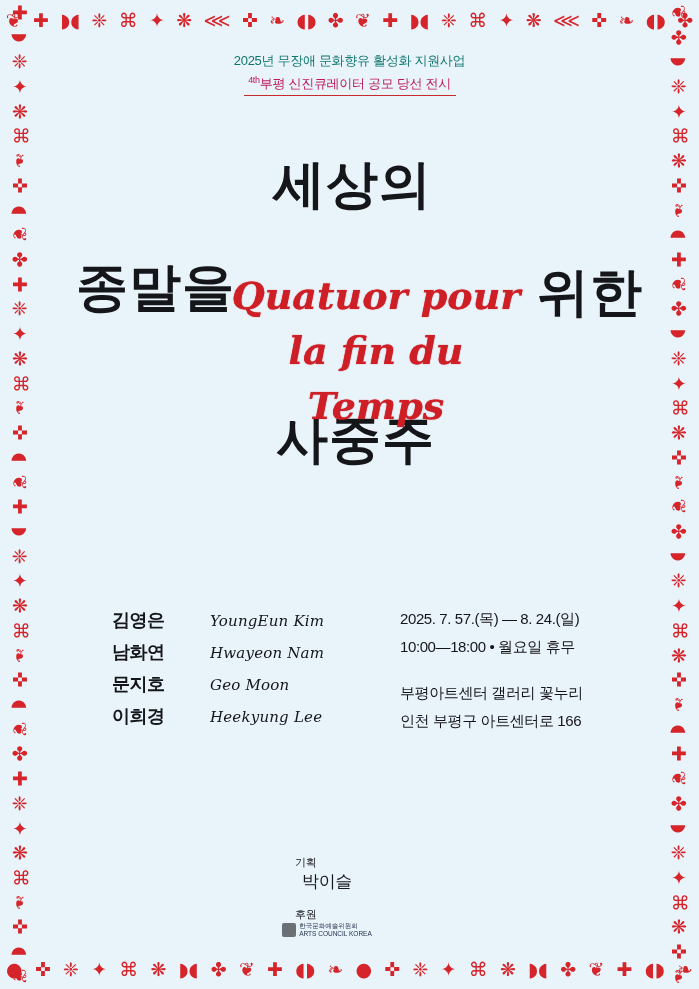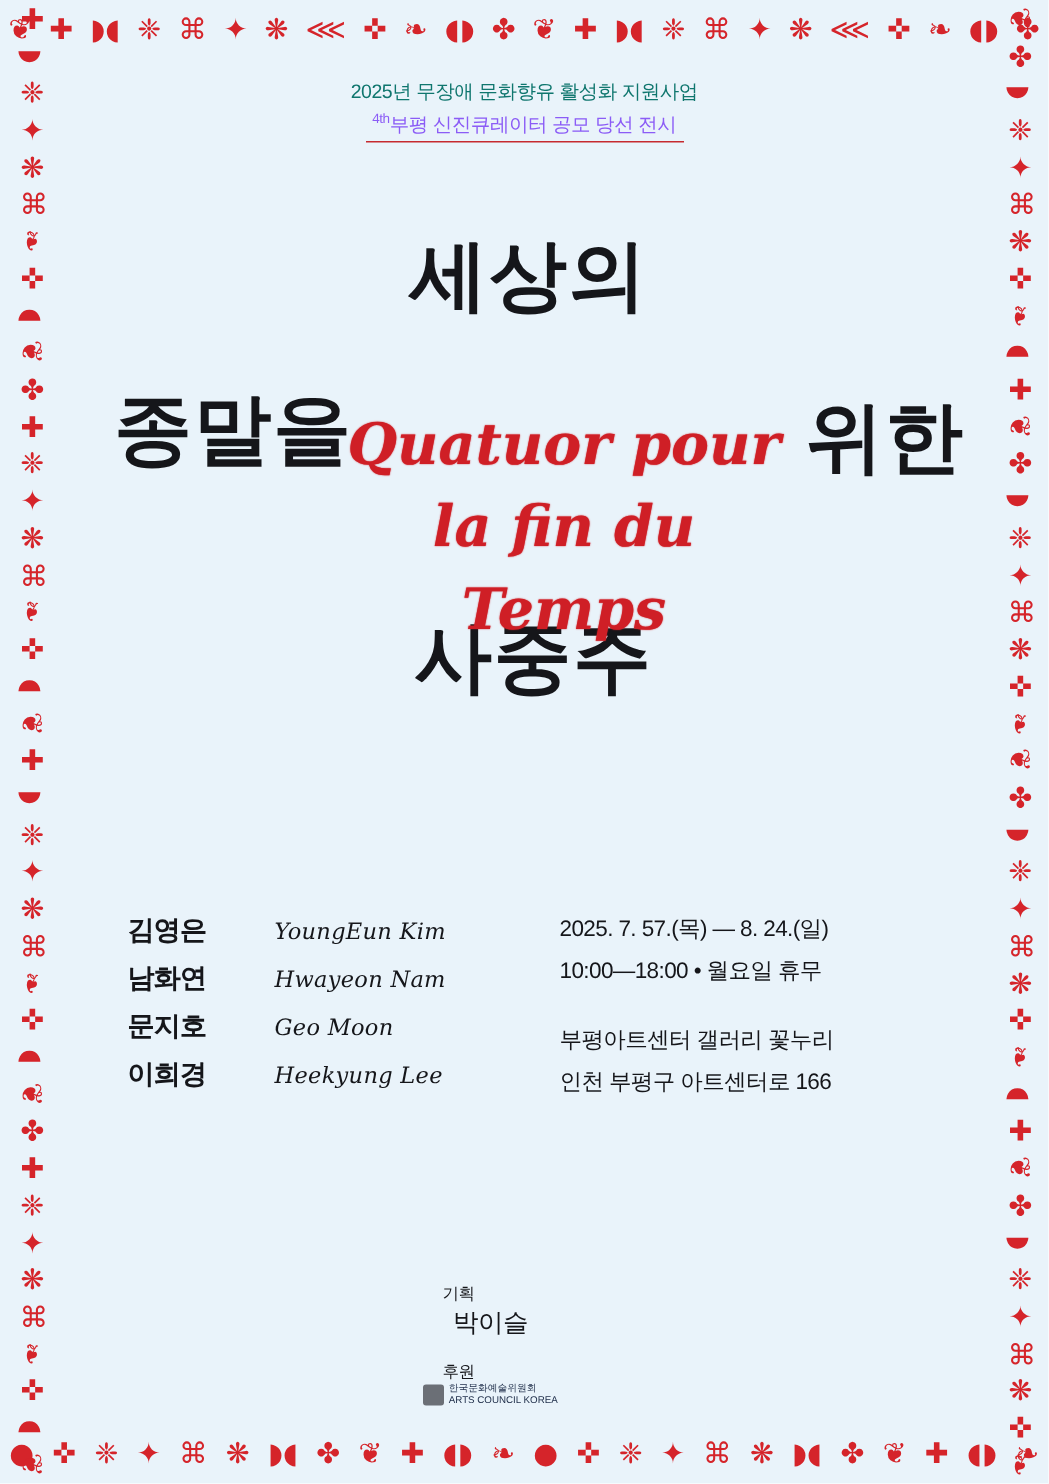--- a/index.html
+++ b/index.html
@@ -69,21 +69,21 @@
     text-align: center;
   }
   .header .line1 {
     font-size: 13px;
     color: #0f766e;
     letter-spacing: -0.3px;
     margin-bottom: 4px;
   }
   .header .line2 {
     font-size: 13px;
-    color: #8b5cf6;
+    color: #be185d;
     letter-spacing: -0.3px;
     display: inline-block;
     position: relative;
     padding-bottom: 6px;
   }
   .header .line2 .sup {
     font-size: 9px;
     vertical-align: super;
   }
   .header .rule {
@@ -150,21 +150,21 @@
   }
   .fr .l2 { display: block; }
 
   
   .info {
     position: absolute;
     top: 608px;
     left: 0;
     width: 699px;
     display: flex;
-    padding-left: 85px;
+    padding-left: 112px;
     box-sizing: border-box;
   }
   .artists {
     width: 240px;
   }
   .artist-row {
     display: flex;
     align-items: baseline;
     margin-bottom: 9px;
     height: 23px;

